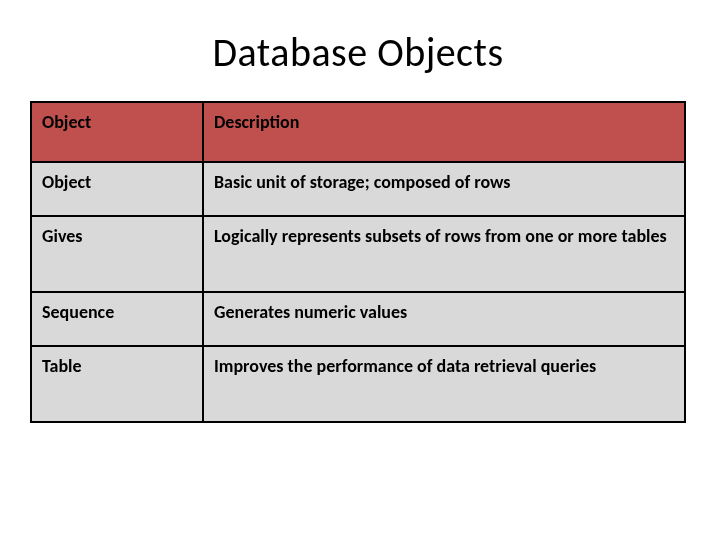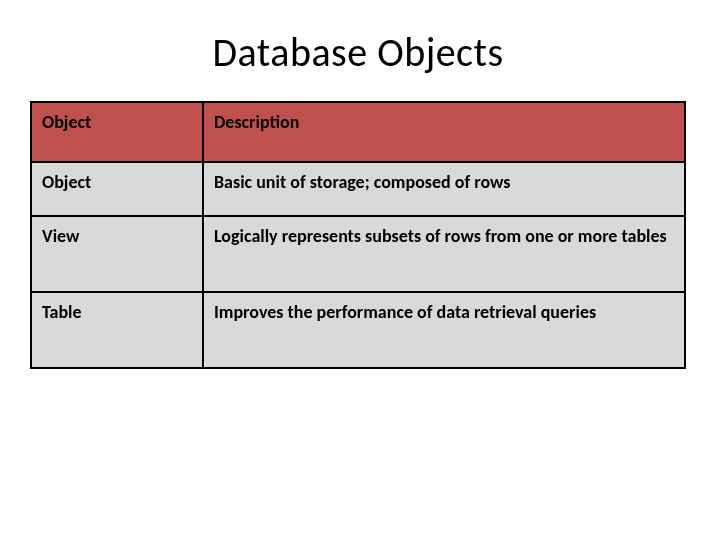--- a/index.html
+++ b/index.html
@@ -70,22 +70,26 @@
         <th>Object</th>
         <th>Description</th>
       </tr>
     </thead>
     <tbody>
       <tr class="r1">
         <td>Object</td>
         <td>Basic unit of storage; composed of rows</td>
       </tr>
       <tr class="r2">
-        <td>View</td>
+        <td>Gives</td>
         <td>Logically represents subsets of rows from one or more tables</td>
+      </tr>
+      <tr class="r3">
+        <td>Sequence</td>
+        <td>Generates numeric values</td>
       </tr>
       <tr class="r4">
         <td>Table</td>
         <td>Improves the performance of data retrieval queries</td>
       </tr>
     </tbody>
   </table>
 </div>
 
 </body></html>

